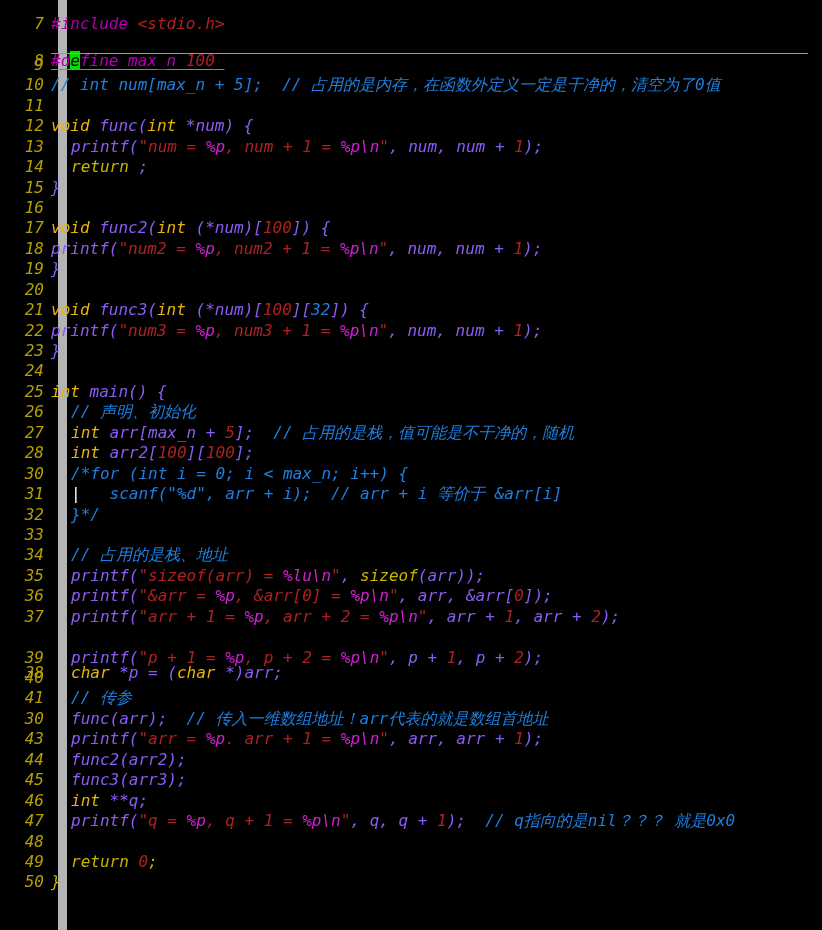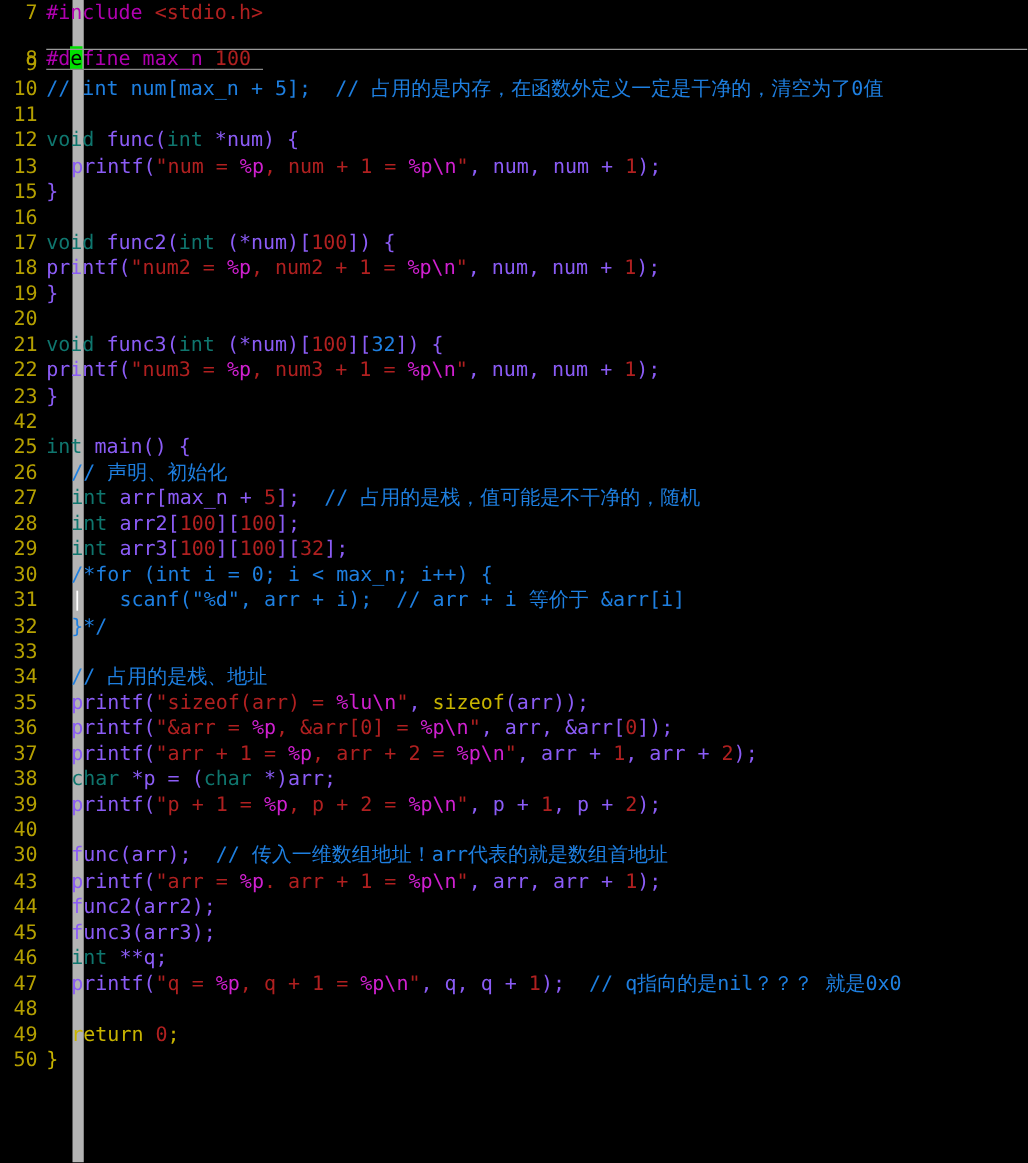--- a/index.html
+++ b/index.html
@@ -29,21 +29,22 @@
     width: 9px;
     height: 930px;
     background: #dcdcdc;
     opacity: .82;
     z-index: 0;
   }
 
   .code-area {
     position: relative;
     z-index: 2;
-    padding: 0;
+    padding: 14px;
+    font-style: italic;
   }
 
   .line {
     height: 20.45px;
     line-height: 20.45px;
     white-space: pre;
     font-size: 16px;
     display: block;
     position: relative;
   }
@@ -56,21 +57,21 @@
     margin-right: 0px;
     font-size: 16px;
   }
 
   .txt {
     display: inline-block;
     margin-left: 7px;
   }
 
   
-  .kw        { color: #0f766e; }            
+  .kw        { color: #eab308; }            
   .kw2       { color: #c8b400; }            
   .id        { color: #8b5cf6; }            
   .str       { color: #b02020; }            
   .fmt       { color: #d020d0; }            
   .num       { color: #b02020; }            
   .numb      { color: #1e7fe0; }            
   .cmt       { color: #1e7fe0; }            
   .pre       { color: #b000b0; }            
   .prestr    { color: #b02020; }            
 
@@ -107,46 +108,47 @@
 <div id="editor">
   <div class="indent-guide"></div>
   <div class="code-area" id="code-area">
       <div class="line"><span class="ln">7</span><span class="txt"><span class="pre">#include </span><span class="prestr">&lt;stdio.h&gt;</span></span></div>
       <div class="line"><span class="ln">8</span><span class="txt line-underline"><span class="pre">#d</span><span class="cursor">e</span><span class="pre">fine max_n </span><span class="prestr">100</span><span class="pre"> </span></span><span class="cursor-line-rule"></span></div>
       <div class="line"><span class="ln">9</span><span class="txt"></span></div>
       <div class="line"><span class="ln">10</span><span class="txt"><span class="cmt">// int num[max_n + 5];  // 占用的是内存，在函数外定义一定是干净的，清空为了0值</span></span></div>
       <div class="line"><span class="ln">11</span><span class="txt"></span></div>
       <div class="line"><span class="ln">12</span><span class="txt"><span class="kw">void</span><span class="id"> func(</span><span class="kw">int</span><span class="id"> *num) {</span></span></div>
       <div class="line"><span class="ln">13</span><span class="txt" style="padding-left: 20px;"><span class="id">printf(</span><span class="str">"num = </span><span class="fmt">%p</span><span class="str">, num + </span><span class="num">1</span><span class="str"> = </span><span class="fmt">%p</span><span class="fmt">\n</span><span class="str">"</span><span class="id">, num, num + </span><span class="num">1</span><span class="id">);</span></span></div>
+      <div class="line"><span class="ln">14</span><span class="txt" style="padding-left: 20px;"><span class="kw2">return</span><span class="id"> ;</span></span></div>
       <div class="line"><span class="ln">15</span><span class="txt"><span class="id">}</span></span></div>
       <div class="line"><span class="ln">16</span><span class="txt"></span></div>
       <div class="line"><span class="ln">17</span><span class="txt"><span class="kw">void</span><span class="id"> func2(</span><span class="kw">int</span><span class="id"> (*num)[</span><span class="num">100</span><span class="id">]) {</span></span></div>
       <div class="line"><span class="ln">18</span><span class="txt"><span class="id">printf(</span><span class="str">"num2 = </span><span class="fmt">%p</span><span class="str">, num2 + </span><span class="num">1</span><span class="str"> = </span><span class="fmt">%p</span><span class="fmt">\n</span><span class="str">"</span><span class="id">, num, num + </span><span class="num">1</span><span class="id">);</span></span></div>
       <div class="line"><span class="ln">19</span><span class="txt"><span class="id">}</span></span></div>
       <div class="line"><span class="ln">20</span><span class="txt"></span></div>
       <div class="line"><span class="ln">21</span><span class="txt"><span class="kw">void</span><span class="id"> func3(</span><span class="kw">int</span><span class="id"> (*num)[</span><span class="num">100</span><span class="id">][</span><span class="numb">32</span><span class="id">]) {</span></span></div>
       <div class="line"><span class="ln">22</span><span class="txt"><span class="id">printf(</span><span class="str">"num3 = </span><span class="fmt">%p</span><span class="str">, num3 + </span><span class="num">1</span><span class="str"> = </span><span class="fmt">%p</span><span class="fmt">\n</span><span class="str">"</span><span class="id">, num, num + </span><span class="num">1</span><span class="id">);</span></span></div>
       <div class="line"><span class="ln">23</span><span class="txt"><span class="id">}</span></span></div>
-      <div class="line"><span class="ln">42</span><span class="txt"></span></div>
+      <div class="line"><span class="ln">24</span><span class="txt"></span></div>
       <div class="line"><span class="ln">25</span><span class="txt"><span class="kw">int</span><span class="id"> main() {</span></span></div>
       <div class="line"><span class="ln">26</span><span class="txt" style="padding-left: 20px;"><span class="cmt">// 声明、初始化</span></span></div>
       <div class="line"><span class="ln">27</span><span class="txt" style="padding-left: 20px;"><span class="kw">int</span><span class="id"> arr[max_n + </span><span class="num">5</span><span class="id">];  </span><span class="cmt">// 占用的是栈，值可能是不干净的，随机</span></span></div>
       <div class="line"><span class="ln">28</span><span class="txt" style="padding-left: 20px;"><span class="kw">int</span><span class="id"> arr2[</span><span class="num">100</span><span class="id">][</span><span class="num">100</span><span class="id">];</span></span></div>
-      <div class="line"><span class="ln">29</span><span class="txt" style="padding-left: 20px;"><span class="kw">int</span><span class="id"> arr3[</span><span class="num">100</span><span class="id">][</span><span class="num">100</span><span class="id">][</span><span class="num">32</span><span class="id">];</span></span></div>
       <div class="line"><span class="ln">30</span><span class="txt" style="padding-left: 20px;"><span class="cmt">/*for (int i = 0; i &lt; max_n; i++) {</span></span></div>
       <div class="line"><span class="ln">31</span><span class="txt" style="padding-left: 20px;"><span class="vguide">|</span><span class="cmt">   scanf("%d", arr + i);  // arr + i 等价于 &amp;arr[i]</span></span></div>
       <div class="line"><span class="ln">32</span><span class="txt" style="padding-left: 20px;"><span class="cmt">}*/</span></span></div>
       <div class="line"><span class="ln">33</span><span class="txt"></span></div>
       <div class="line"><span class="ln">34</span><span class="txt" style="padding-left: 20px;"><span class="cmt">// 占用的是栈、地址</span></span></div>
       <div class="line"><span class="ln">35</span><span class="txt" style="padding-left: 20px;"><span class="id">printf(</span><span class="str">"sizeof(arr) = </span><span class="fmt">%lu</span><span class="fmt">\n</span><span class="str">"</span><span class="id">, </span><span class="kw2">sizeof</span><span class="id">(arr));</span></span></div>
       <div class="line"><span class="ln">36</span><span class="txt" style="padding-left: 20px;"><span class="id">printf(</span><span class="str">"&amp;arr = </span><span class="fmt">%p</span><span class="str">, &amp;arr[</span><span class="num">0</span><span class="str">] = </span><span class="fmt">%p</span><span class="fmt">\n</span><span class="str">"</span><span class="id">, arr, &amp;arr[</span><span class="num">0</span><span class="id">]);</span></span></div>
       <div class="line"><span class="ln">37</span><span class="txt" style="padding-left: 20px;"><span class="id">printf(</span><span class="str">"arr + </span><span class="num">1</span><span class="str"> = </span><span class="fmt">%p</span><span class="str">, arr + </span><span class="num">2</span><span class="str"> = </span><span class="fmt">%p</span><span class="fmt">\n</span><span class="str">"</span><span class="id">, arr + </span><span class="num">1</span><span class="id">, arr + </span><span class="num">2</span><span class="id">);</span></span></div>
-      <div class="line"><span class="ln">38</span><span class="txt" style="padding-left: 20px;"><span class="kw">char</span><span class="id"> *p = (</span><span class="kw">char</span><span class="id"> *)arr;</span></span></div>
+      <div class="line"><span class="ln">38</span><span class="txt" style="padding-left: 20px; margin-top: 36px;"><span class="kw">char</span><span class="id"> *p = (</span><span class="kw">char</span><span class="id"> *)arr;</span></span></div>
       <div class="line"><span class="ln">39</span><span class="txt" style="padding-left: 20px;"><span class="id">printf(</span><span class="str">"p + </span><span class="num">1</span><span class="str"> = </span><span class="fmt">%p</span><span class="str">, p + </span><span class="num">2</span><span class="str"> = </span><span class="fmt">%p</span><span class="fmt">\n</span><span class="str">"</span><span class="id">, p + </span><span class="num">1</span><span class="id">, p + </span><span class="num">2</span><span class="id">);</span></span></div>
       <div class="line"><span class="ln">40</span><span class="txt"></span></div>
+      <div class="line"><span class="ln">41</span><span class="txt" style="padding-left: 20px;"><span class="cmt">// 传参</span></span></div>
       <div class="line"><span class="ln">30</span><span class="txt" style="padding-left: 20px;"><span class="id">func(arr);  </span><span class="cmt">// 传入一维数组地址！arr代表的就是数组首地址</span></span></div>
       <div class="line"><span class="ln">43</span><span class="txt" style="padding-left: 20px;"><span class="id">printf(</span><span class="str">"arr = </span><span class="fmt">%p</span><span class="str">. arr + </span><span class="num">1</span><span class="str"> = </span><span class="fmt">%p</span><span class="fmt">\n</span><span class="str">"</span><span class="id">, arr, arr + </span><span class="num">1</span><span class="id">);</span></span></div>
       <div class="line"><span class="ln">44</span><span class="txt" style="padding-left: 20px; text-align: right;"><span class="id">func2(arr2);</span></span></div>
       <div class="line"><span class="ln">45</span><span class="txt" style="padding-left: 20px;"><span class="id">func3(arr3);</span></span></div>
       <div class="line"><span class="ln">46</span><span class="txt" style="padding-left: 20px;"><span class="kw">int</span><span class="id"> **q;</span></span></div>
       <div class="line"><span class="ln">47</span><span class="txt" style="padding-left: 20px;"><span class="id">printf(</span><span class="str">"q = </span><span class="fmt">%p</span><span class="str">, q + </span><span class="num">1</span><span class="str"> = </span><span class="fmt">%p</span><span class="fmt">\n</span><span class="str">"</span><span class="id">, q, q + </span><span class="num">1</span><span class="id">);  </span><span class="cmt">// q指向的是nil？？？ 就是0x0</span></span></div>
       <div class="line"><span class="ln">48</span><span class="txt"></span></div>
       <div class="line"><span class="ln">49</span><span class="txt" style="padding-left: 20px;"><span class="kw2">return</span><span class="id"> </span><span class="num">0</span><span class="kw2">;</span></span></div>
       <div class="line"><span class="ln">50</span><span class="txt"><span class="kw2">}</span></span></div>
     </div>

